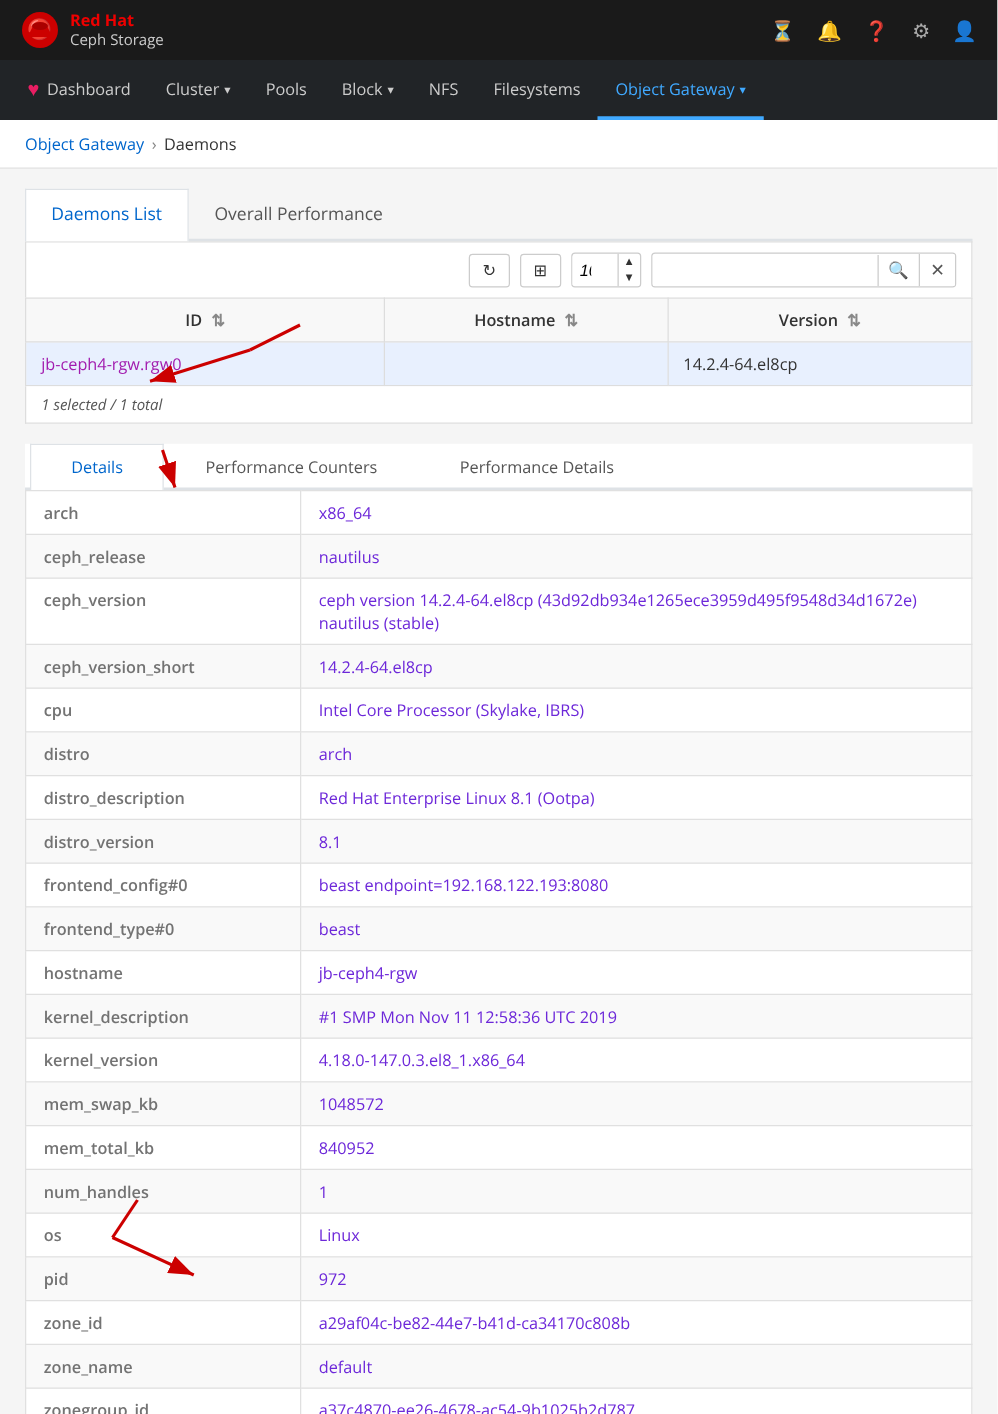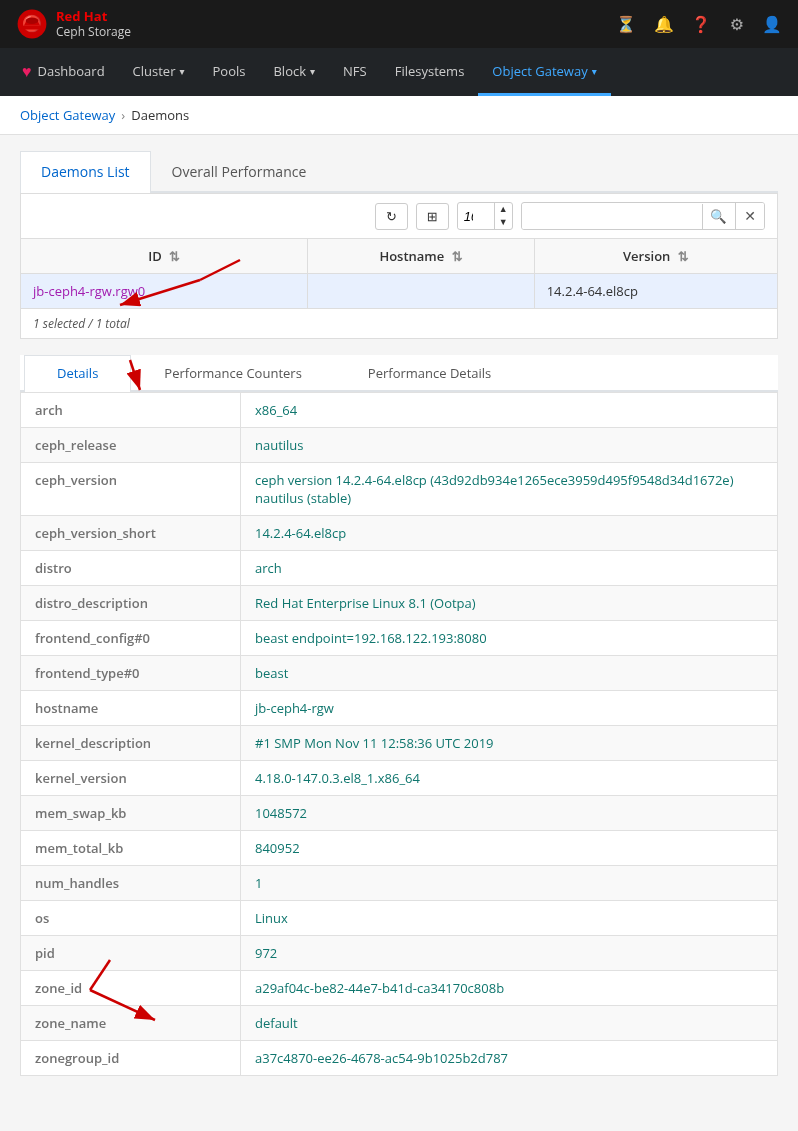--- a/index.html
+++ b/index.html
@@ -272,21 +272,21 @@
       font-size: 13px;
       vertical-align: top;
     }
     .detail-table td:first-child {
       font-weight: 600;
       color: #737373;
       width: 220px;
       white-space: nowrap;
     }
     .detail-table td:last-child {
-      color: #0f766e;
+      color: #6d28d9;
     }
 
     .content-wrapper {
       position: relative;
     }
 
     
     .arrows-svg {
       position: absolute;
       top: 0; left: 0;
@@ -406,26 +406,34 @@
     </tr>
           <tr>
       <td>ceph_version</td>
       <td>ceph version 14.2.4-64.el8cp (43d92db934e1265ece3959d495f9548d34d1672e) nautilus (stable)</td>
     </tr>
           <tr>
       <td>ceph_version_short</td>
       <td>14.2.4-64.el8cp</td>
     </tr>
           <tr>
+      <td>cpu</td>
+      <td>Intel Core Processor (Skylake, IBRS)</td>
+    </tr>
+          <tr>
       <td>distro</td>
       <td>arch</td>
     </tr>
           <tr>
       <td>distro_description</td>
       <td>Red Hat Enterprise Linux 8.1 (Ootpa)</td>
+    </tr>
+          <tr>
+      <td>distro_version</td>
+      <td>8.1</td>
     </tr>
           <tr>
       <td>frontend_config#0</td>
       <td>beast endpoint=192.168.122.193:8080</td>
     </tr>
           <tr>
       <td>frontend_type#0</td>
       <td>beast</td>
     </tr>
           <tr>

